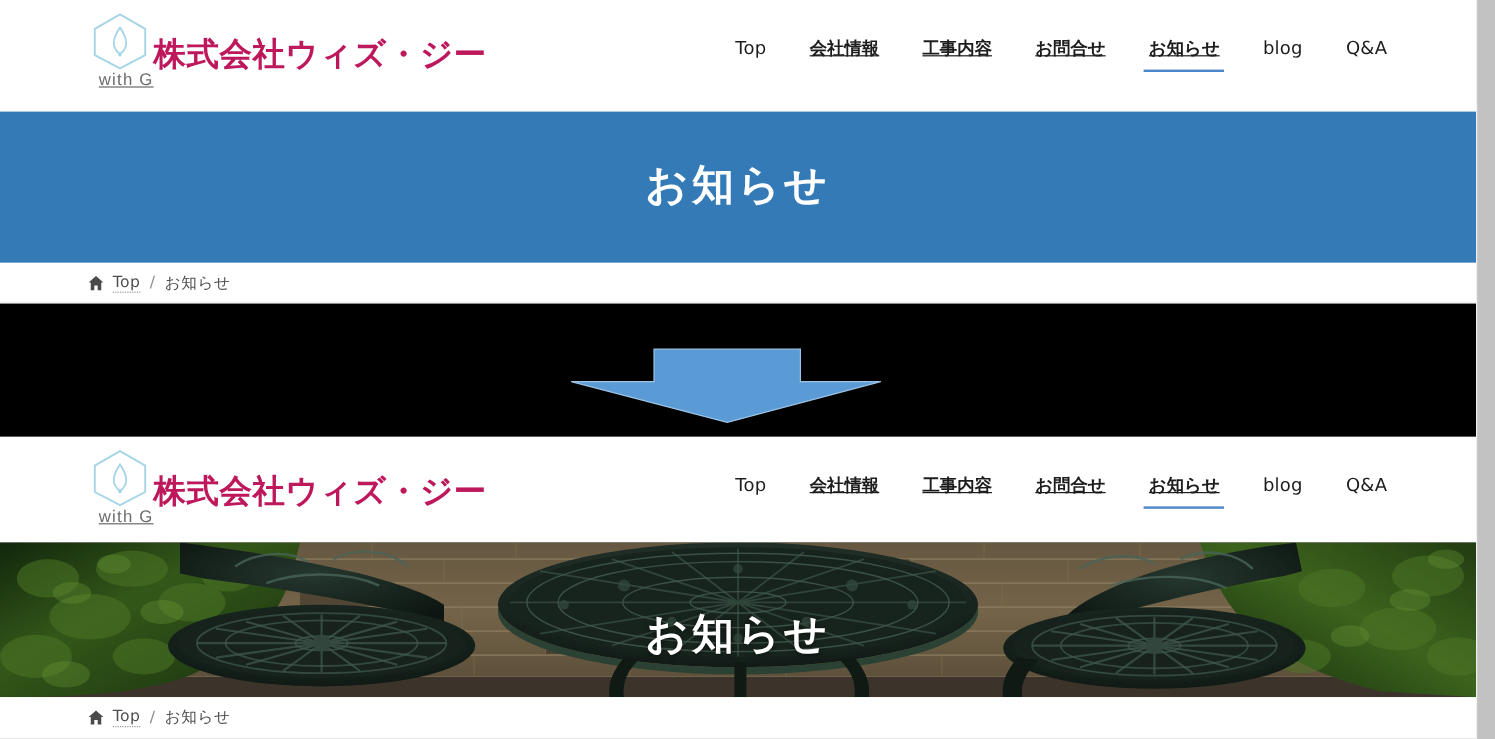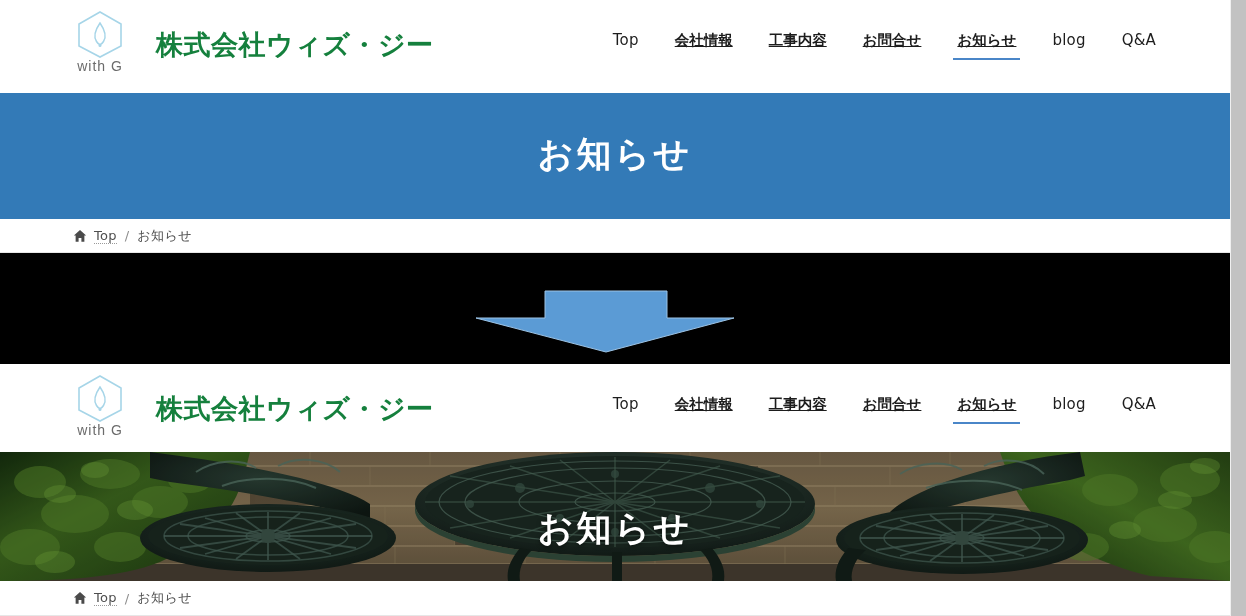--- a/index.html
+++ b/index.html
@@ -67,32 +67,33 @@
     width: 56px;
     height: 70px;
     flex: none;
   }
   .logo-mark svg { display: block; }
   .logo-sub {
     position: absolute;
     left: 0;
     top: 48px;
     width: 56px;
-    text-align: center;
+    text-align: right;
     font-size: 14px;
     letter-spacing: 1px;
     color: #6b6b6b;
     font-family: "Liberation Sans", sans-serif;
+    text-decoration: underline;
   }
   .brand-name {
-    margin-left: 28px;
+    margin-left: 0;
     margin-top: 17px;
     font-size: 27px;
     font-weight: bold;
-    color: #15803d;
+    color: #be185d;
     letter-spacing: 0.5px;
     white-space: nowrap;
     font-family: "DejaVu Sans", "Liberation Sans", sans-serif;
   }
 
   .main-nav {
     position: absolute;
     right: 74px;
     top: 31px;
     display: flex;

